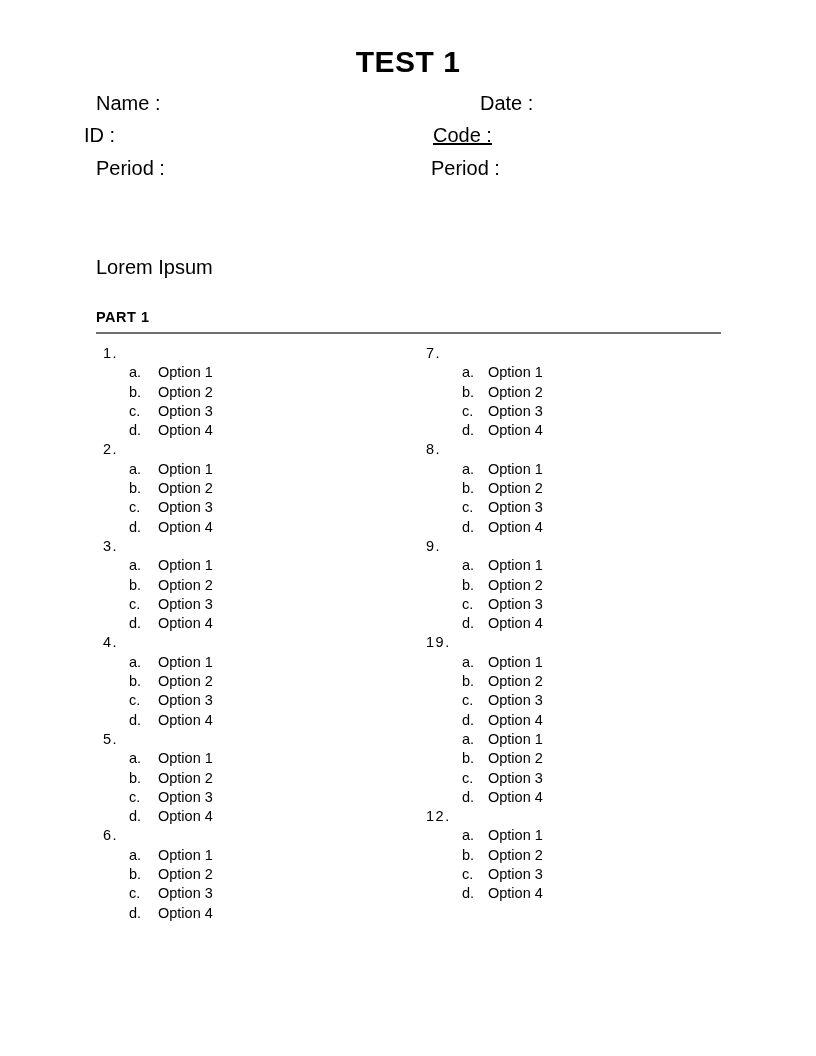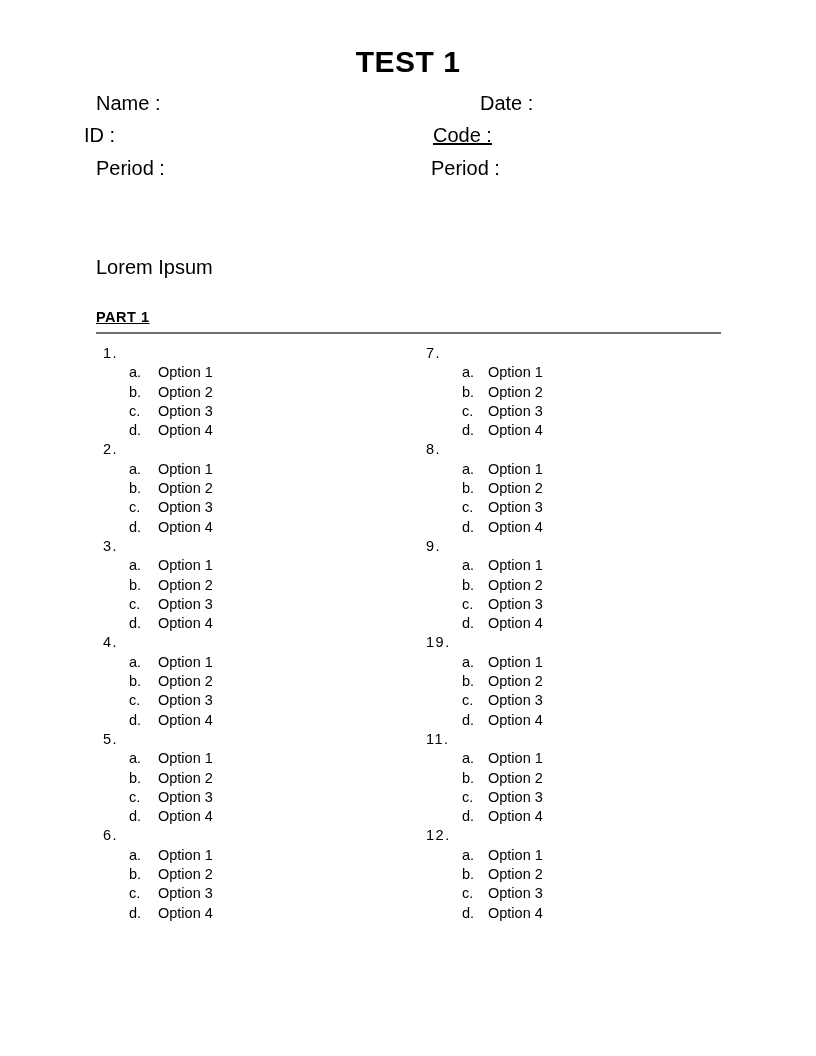--- a/index.html
+++ b/index.html
@@ -49,21 +49,21 @@
     left: 96px;
     width: 625px;
     font-size: 14.5px;
     font-weight: bold;
     line-height: 19px;
     letter-spacing: 0.5px;
     padding-bottom: 5px;
     border-bottom: 2px solid #6f6f6f;
   }
   .pos-instruction-head { top: 207px; }
-  .pos-part1-head       { top: 308px; text-decoration: underline; }
+  .pos-part1-head       { top: 308px; }
 
   .body-text {
     left: 96px;
     top: 246px;
     font-size: 20px;
     line-height: 19px;
     margin-top: 12px;
   }
 
   
@@ -293,21 +293,20 @@
         <div class="qline opt">
           <span class="oletter">c.</span>
           <span class="olabel">Option 3</span>
         </div>
         <div class="qline opt">
           <span class="oletter">d.</span>
           <span class="olabel">Option 4</span>
         </div>
       </div>
       <div class="question">
-        <div class="qline qnum">11.</div>
         <div class="qline opt">
           <span class="oletter">a.</span>
           <span class="olabel">Option 1</span>
         </div>
         <div class="qline opt">
           <span class="oletter">b.</span>
           <span class="olabel">Option 2</span>
         </div>
         <div class="qline opt">
           <span class="oletter">c.</span>

